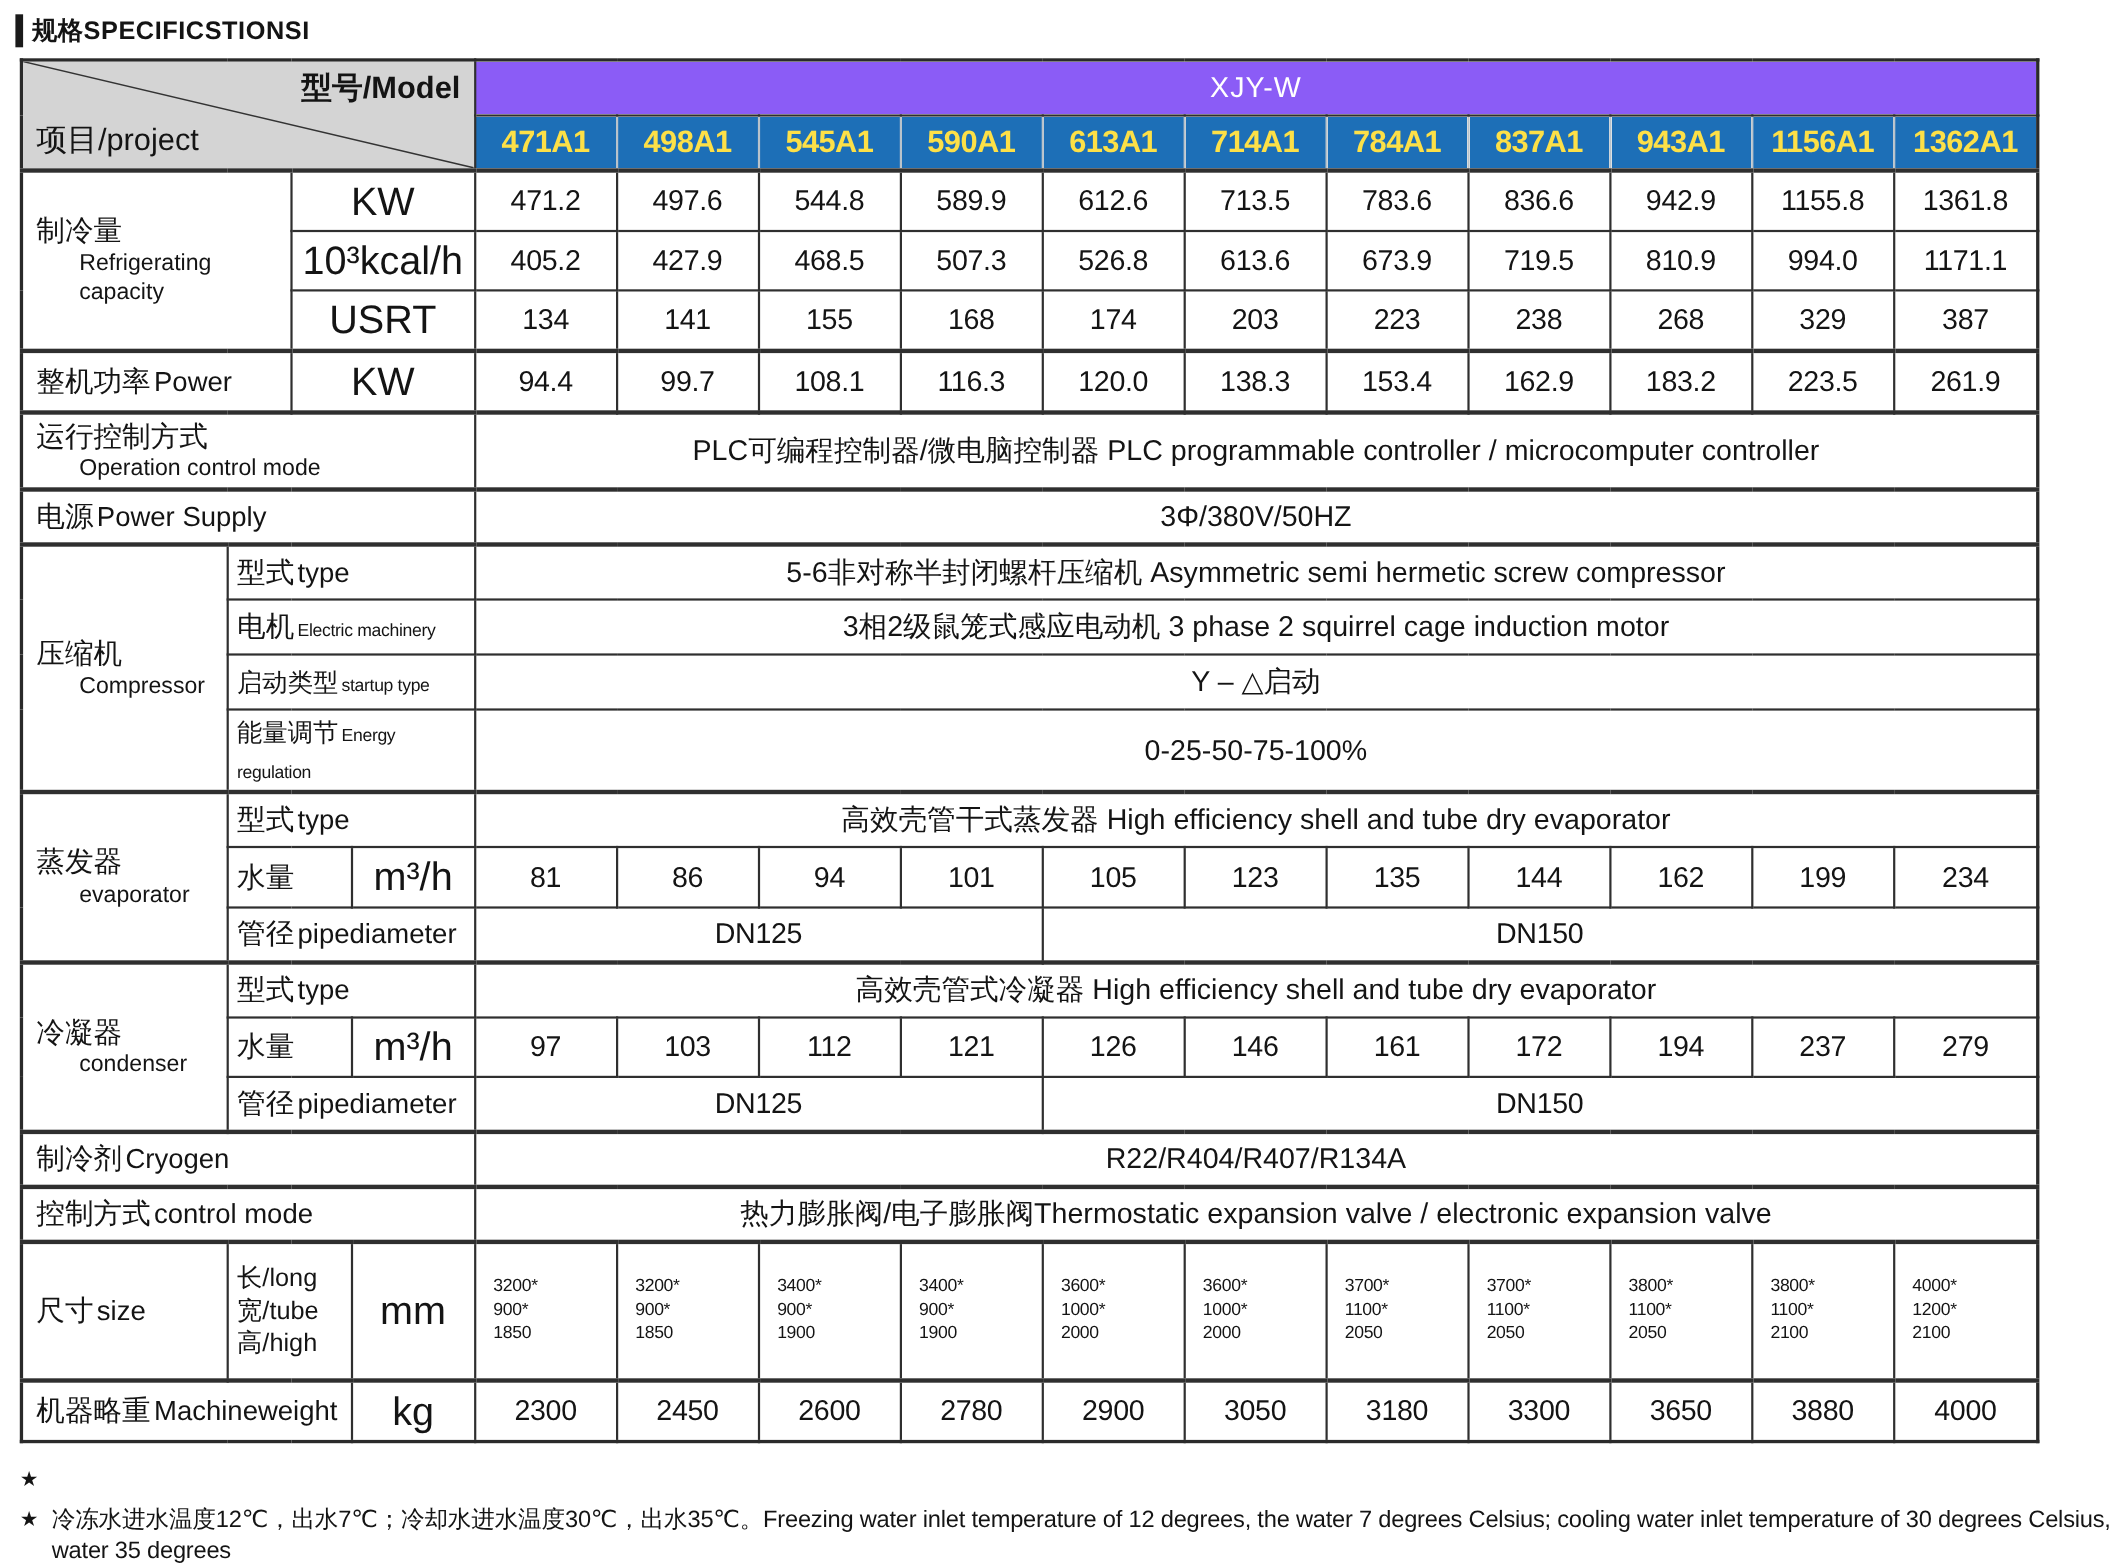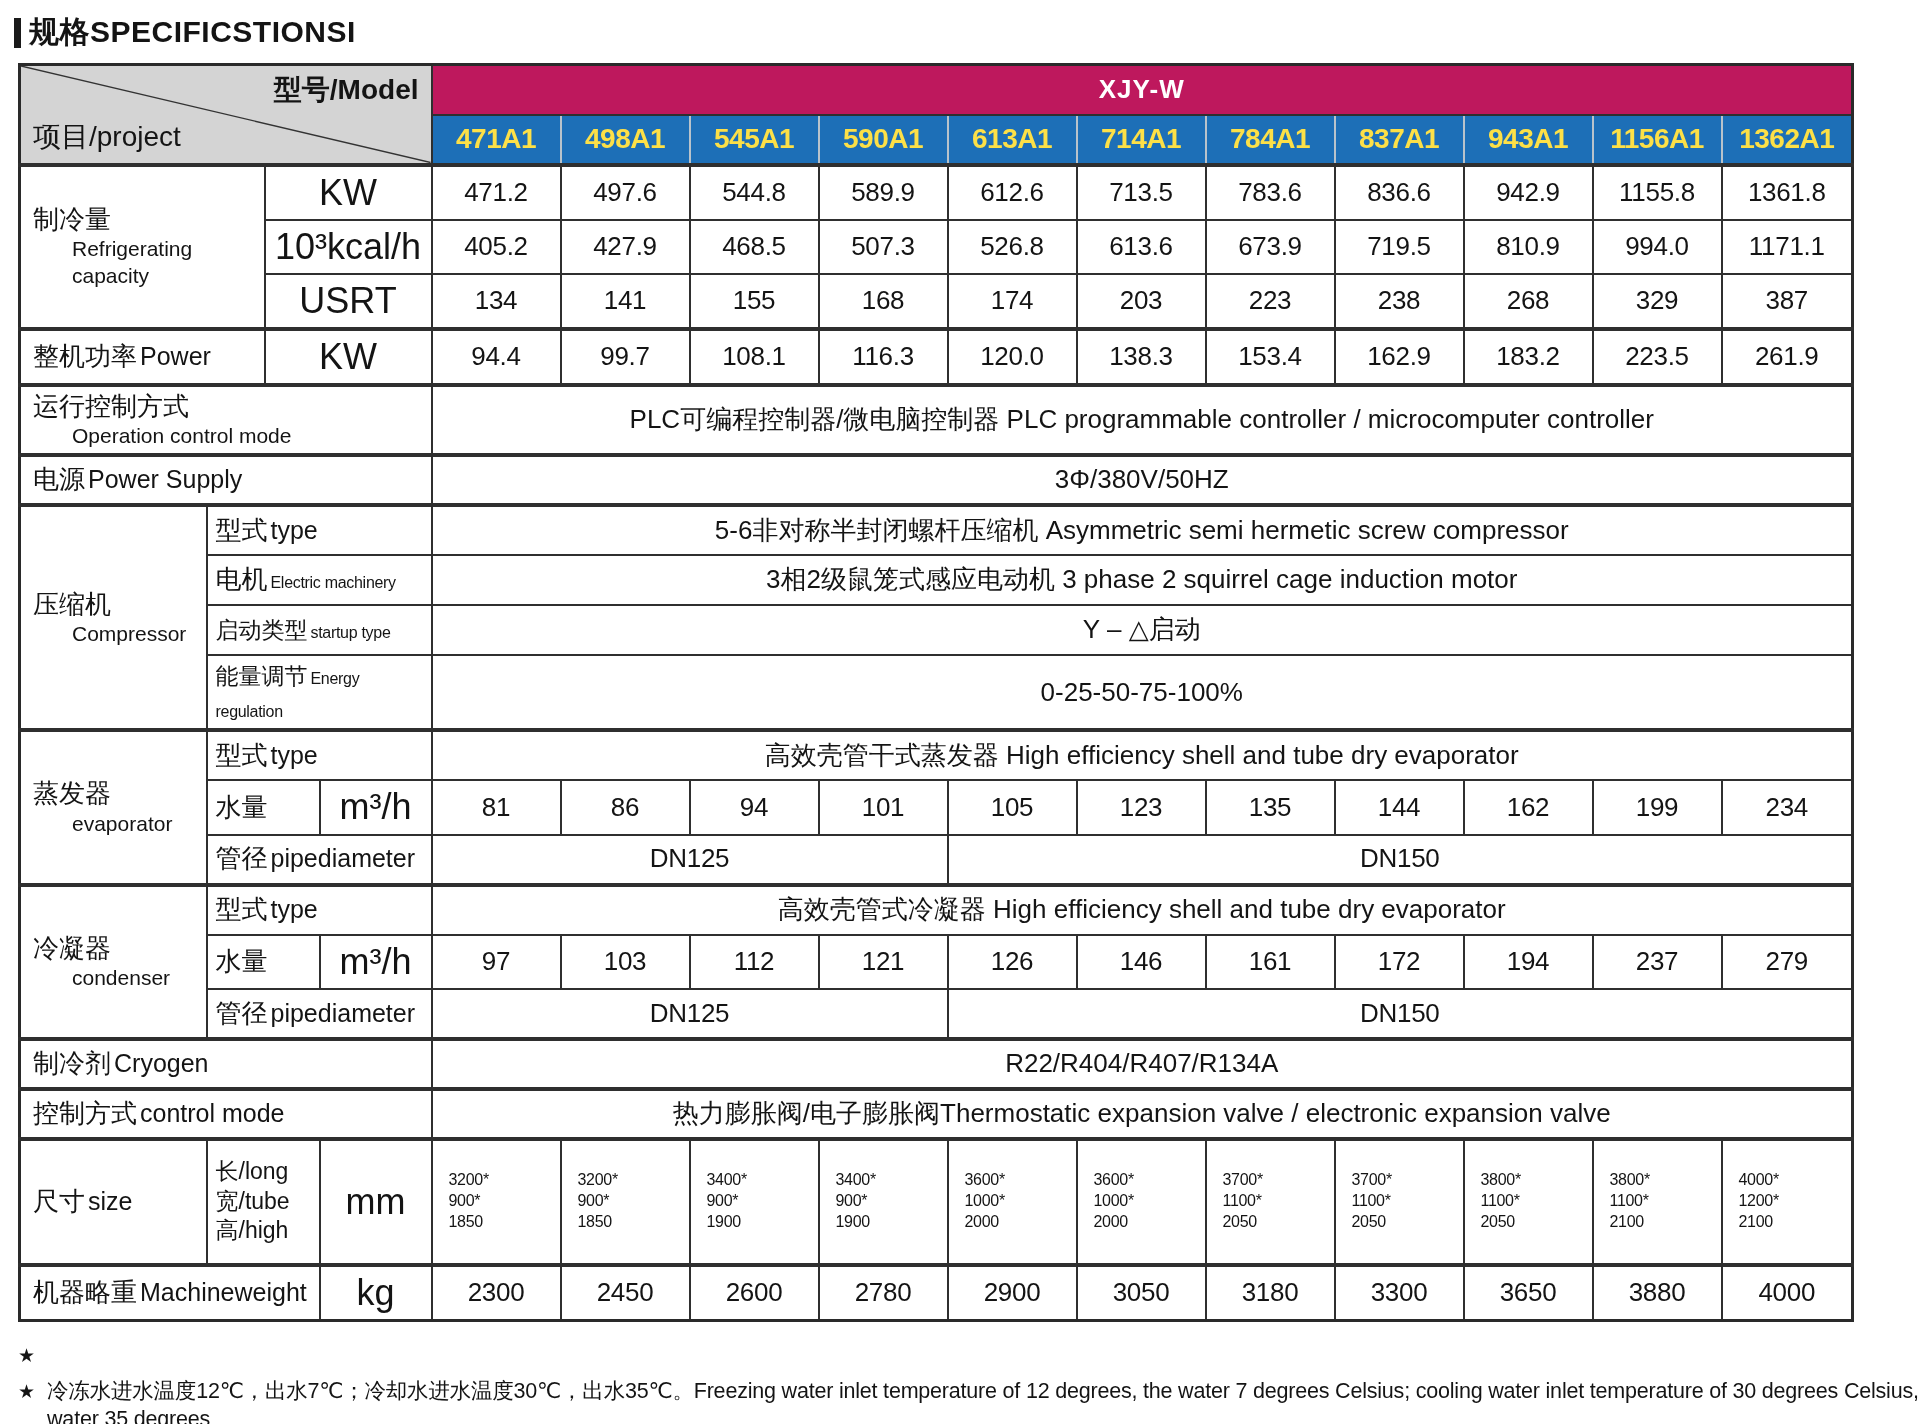--- a/index.html
+++ b/index.html
@@ -7,21 +7,21 @@
   body {
     width:1920px; height:1424px;
     background:#ffffff;
     color:#141414;
     font-family:"Liberation Sans","DejaVu Sans",sans-serif;
   }
 
   
   .title-row { display:flex; align-items:center; margin:12px 0 10px 14px; }
   .title-bar { width:7px; height:30px; background:#1a1a1a; margin-right:8px; }
-  .page-title { font-size:30px; font-weight:bold; letter-spacing:.5px; }
+  .page-title { font-size:23px; font-weight:bold; letter-spacing:.5px; }
 
   
   table.spec {
     border-collapse:collapse; table-layout:fixed;
     margin-left:18px; width:1836px;
     border:3px solid #2a2a2a;
   }
   .spec td, .spec th {
     border:2px solid #2f2f2f;
     text-align:center; vertical-align:middle;
@@ -32,21 +32,21 @@
   tr.sec > td, tr.sec > th { border-top-width:4px; }
 
   
   .diag {
     position:relative; background:#d4d4d4; border-right-width:3px;
   }
   .diag svg { position:absolute; inset:0; width:100%; height:100%; }
   .diag .tr-lbl { position:absolute; top:6px; right:12px; font-size:28px; font-weight:bold; }
   .diag .bl-lbl { position:absolute; bottom:8px; left:12px; font-size:28px; font-weight:normal; }
   .xjyw {
-    background:#be185d; color:#fff; font-weight:bold; font-size:31px;
+    background:#8b5cf6; color:#fff; font-weight:normal; font-size:31px;
     letter-spacing:1px; border-color:#b9c3cb;
   }
   th.model-cell {
     background:#1d6fb7; color:#fde047; font-weight:bold; font-size:28px;
     border:2px solid #b9c3cb; letter-spacing:-.5px;
   }
   tr.hdr1 { height:50px; } tr.hdr2 { height:50px; }
 
   
   td.lbl { text-align:left; padding-left:12px; }

